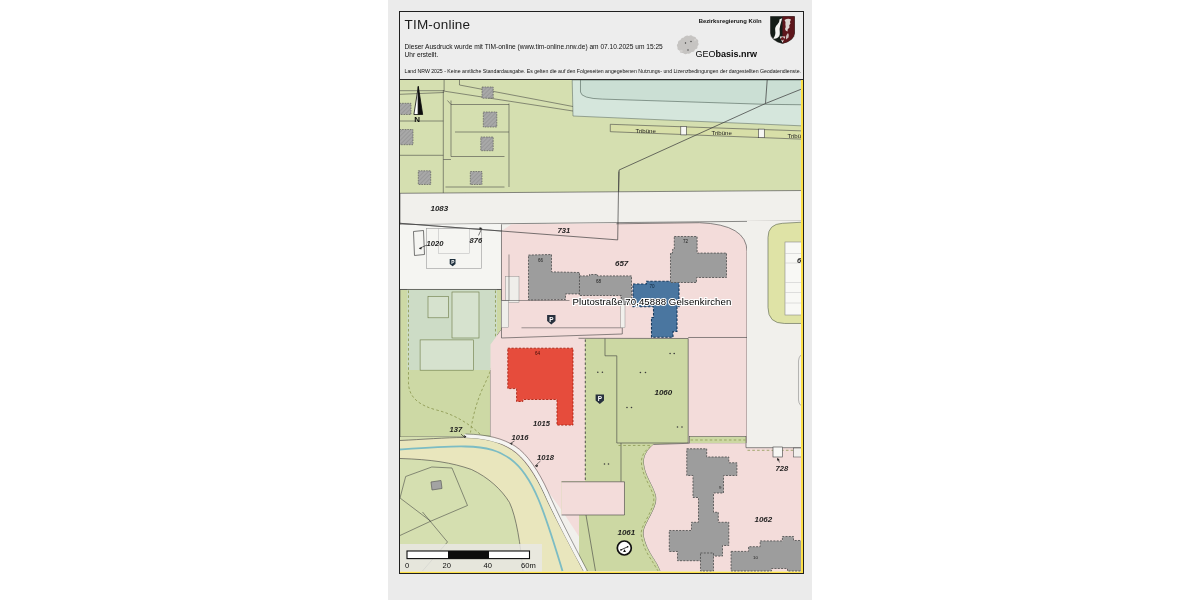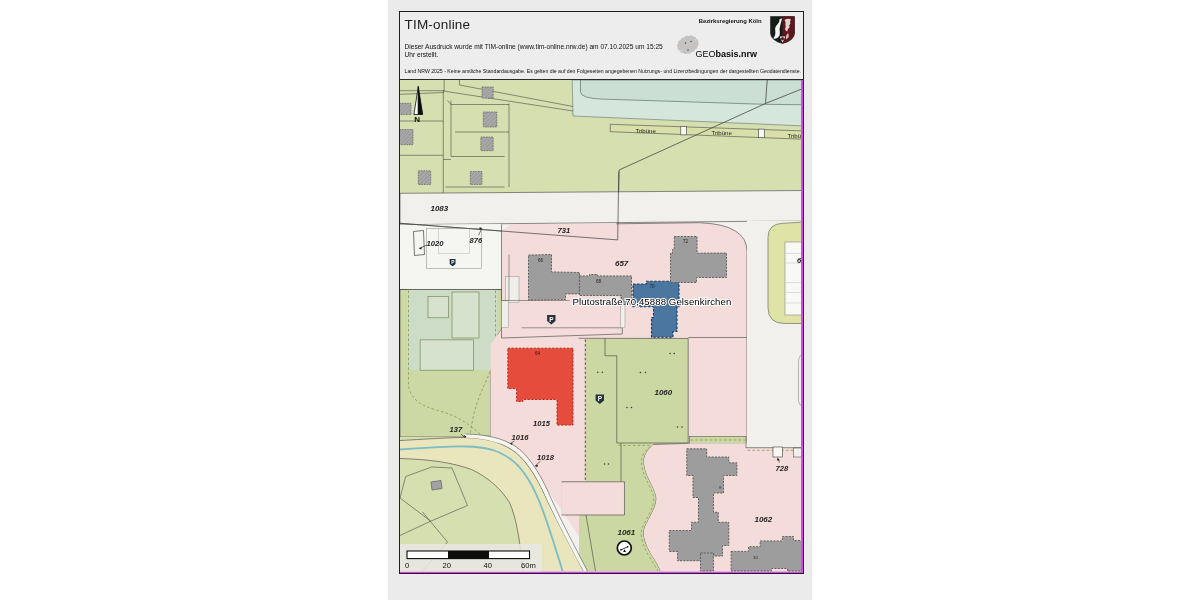--- a/index.html
+++ b/index.html
@@ -1,19 +1,19 @@
 <!DOCTYPE html>
 <html><head>
 <meta charset="utf-8">
 <style>
   html,body{margin:0;padding:0;width:1200px;height:600px;background:#ffffff;
     font-family:"Liberation Sans", sans-serif;}
   .page{position:absolute;left:388px;top:0;width:424px;height:600px;background:#ebebeb;}
   .frame{position:absolute;left:398.5px;top:10.5px;width:405px;height:563.5px;
-    border:1.8px solid #1f1f1f;box-sizing:border-box;background:#d946ef;overflow:hidden;}
+    border:1.8px solid #1f1f1f;box-sizing:border-box;background:#fde047;overflow:hidden;}
   .hdr{position:absolute;left:0;top:0;width:100%;height:67.5px;border-bottom:1.2px solid #2a2a2a;background:#ededed;}
   .title{position:absolute;left:5px;top:5.5px;font-size:13.5px;color:#1c1c1c;letter-spacing:0.2px;}
   .btxt{position:absolute;left:5px;top:31.5px;font-size:6.6px;line-height:7.9px;color:#111;width:270px;}
   .stxt{position:absolute;left:5px;top:56px;font-size:5.2px;color:#111;white-space:nowrap;}
   .bez{position:absolute;left:240px;top:6.5px;width:122px;text-align:right;font-size:5.9px;font-weight:bold;color:#111;}
   .map{position:absolute;left:0;top:68.7px;}
 </style>
 </head>
 <body>
 

